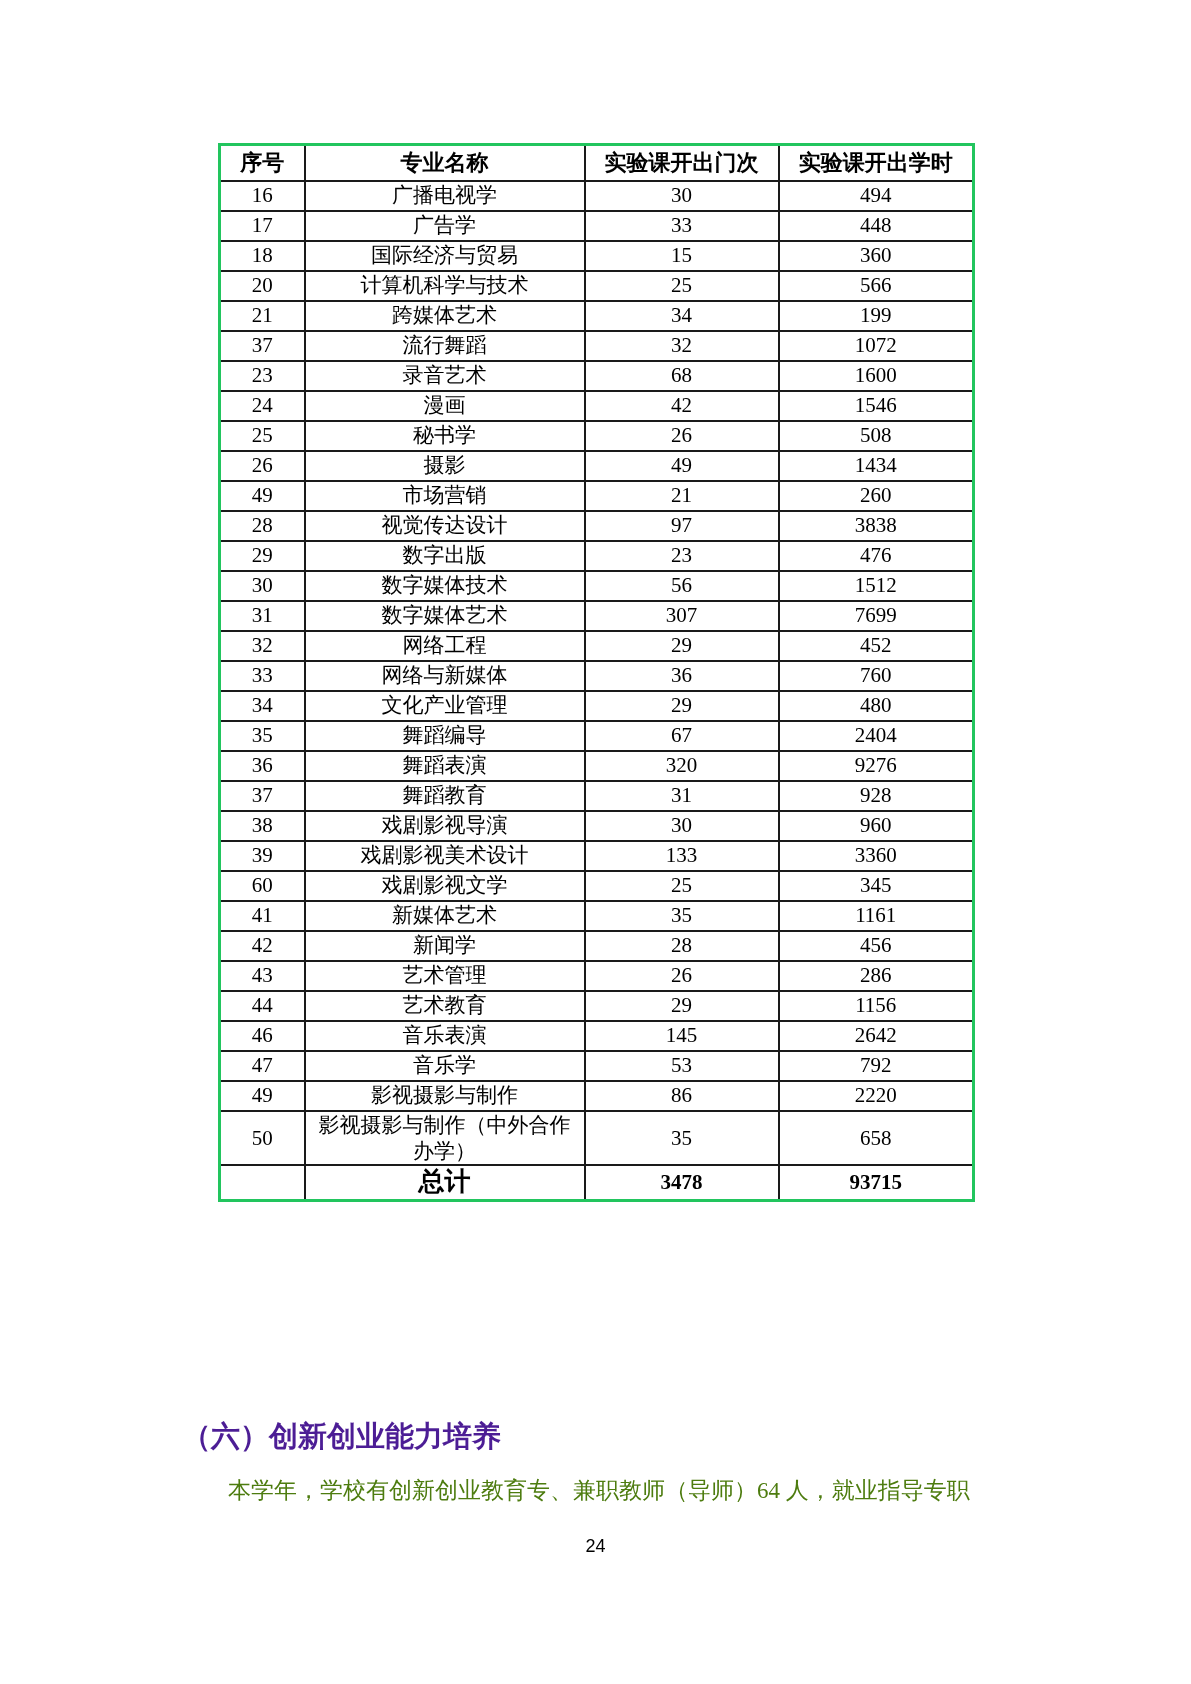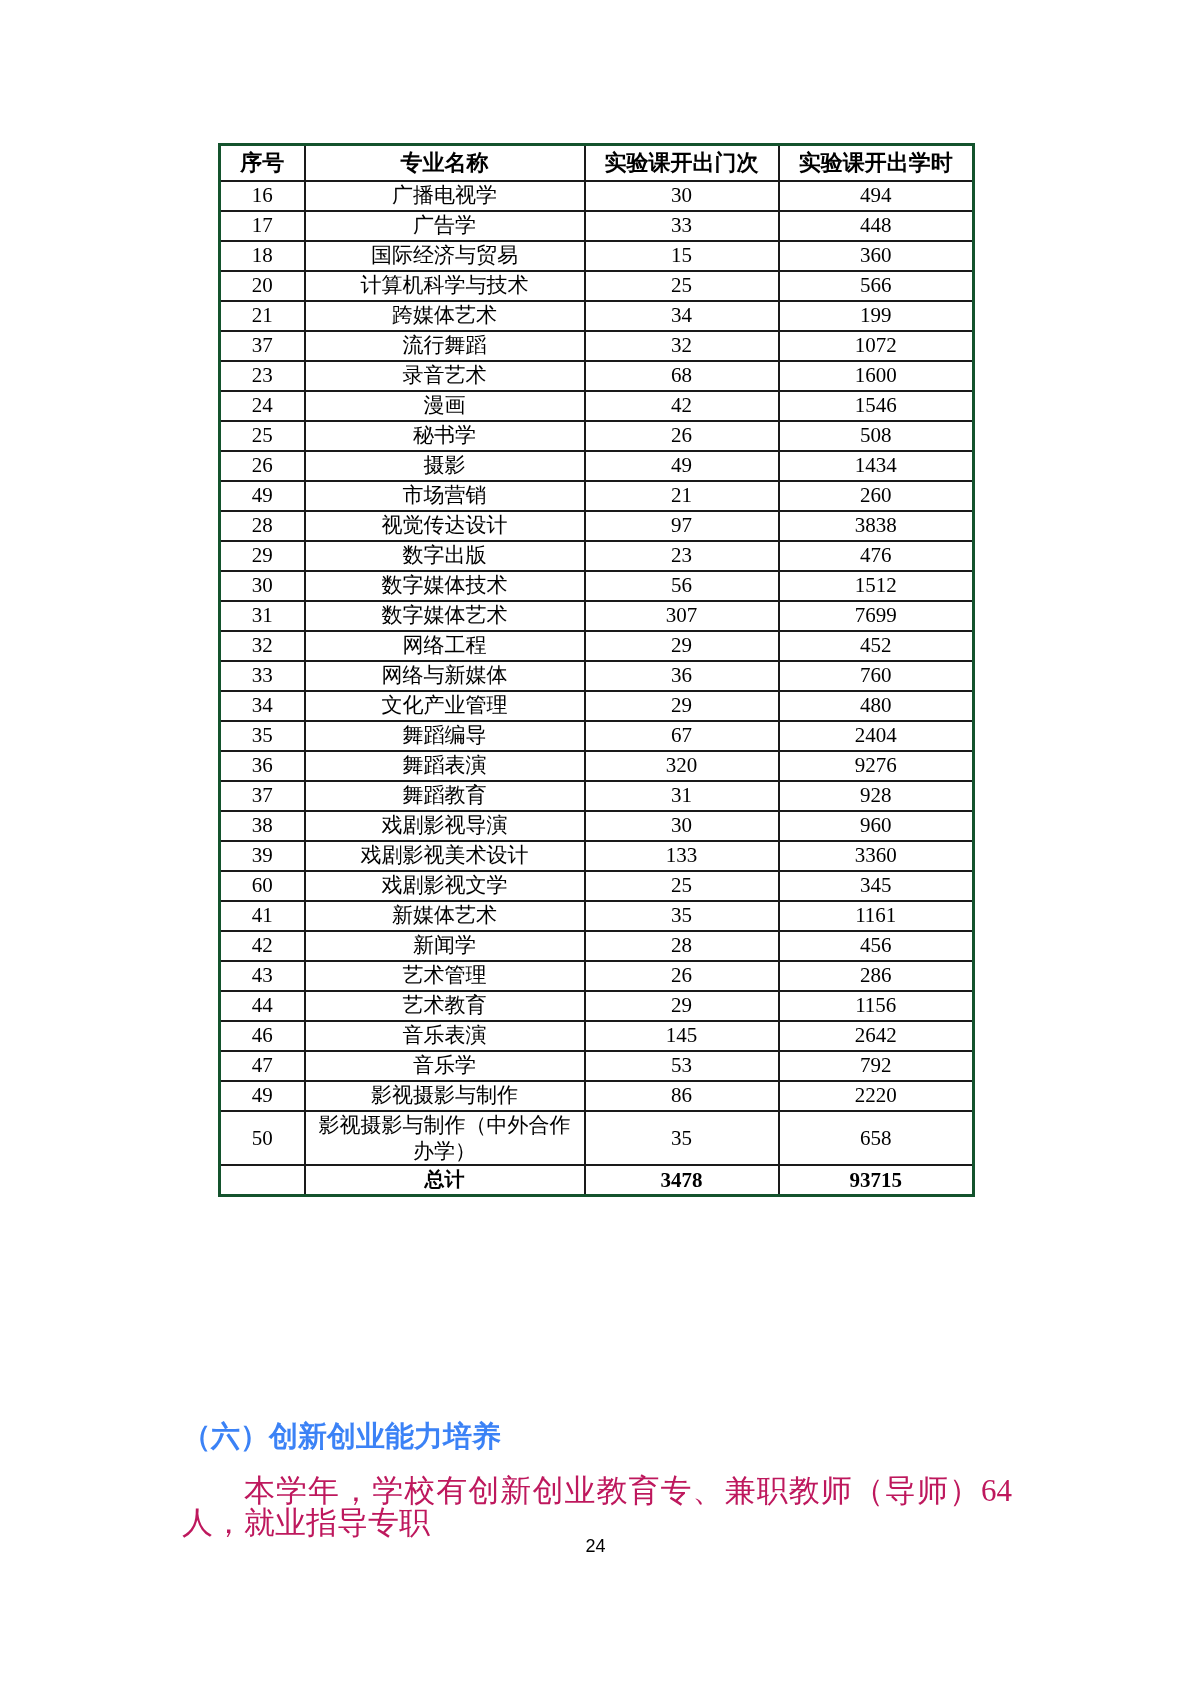--- a/index.html
+++ b/index.html
@@ -17,21 +17,21 @@
     font-family: "Liberation Serif", "DejaVu Serif", serif;
     color: #000000;
   }
   .data-table {
     position: absolute;
     left: 218px;
     top: 143px;
     width: 754px;
     border-collapse: collapse;
     table-layout: fixed;
-    border: 3px solid #14532d;
+    border: 3px solid #22c55e;
   }
   .data-table th,
   .data-table td {
     border: 2px solid #1a1a1a;
     text-align: center;
     vertical-align: middle;
     padding: 0 4px;
     box-sizing: border-box;
     line-height: 1.25;
   }
@@ -50,46 +50,46 @@
   .col-name  { width: 280px; }
   .col-sess  { width: 194px; }
   .col-hours { width: 195px; }
   .total-row td {
     height: 30px;
     font-family: "Liberation Sans", "DejaVu Sans", sans-serif;
     font-weight: bold;
     font-size: 21px;
   }
   .total-row td.total-label-cell {
-    font-size: 20px;
+    font-size: 26px;
   }
   .section-heading {
     position: absolute;
     left: 182px;
     top: 1418px;
     margin: 0;
     font-family: "Liberation Sans", "DejaVu Sans", sans-serif;
     font-weight: bold;
     font-size: 29px;
     line-height: 36px;
-    color: #3b82f6;
+    color: #4c1d95;
     white-space: nowrap;
   }
   .body-paragraph {
     position: absolute;
     left: 182px;
     top: 1475px;
     width: 830px;
     margin: 0;
     font-family: "Liberation Serif", "DejaVu Serif", serif;
-    font-size: 31px;
+    font-size: 23px;
     line-height: 32px;
     text-indent: 2em;
     text-align: justify;
-    color: #be185d;
+    color: #4d7c0f;
   }
   .page-number {
     position: absolute;
     left: 0;
     top: 1536px;
     width: 1191px;
     text-align: center;
     font-family: "Liberation Sans", "DejaVu Sans", sans-serif;
     font-size: 18px;
     color: #000000;

